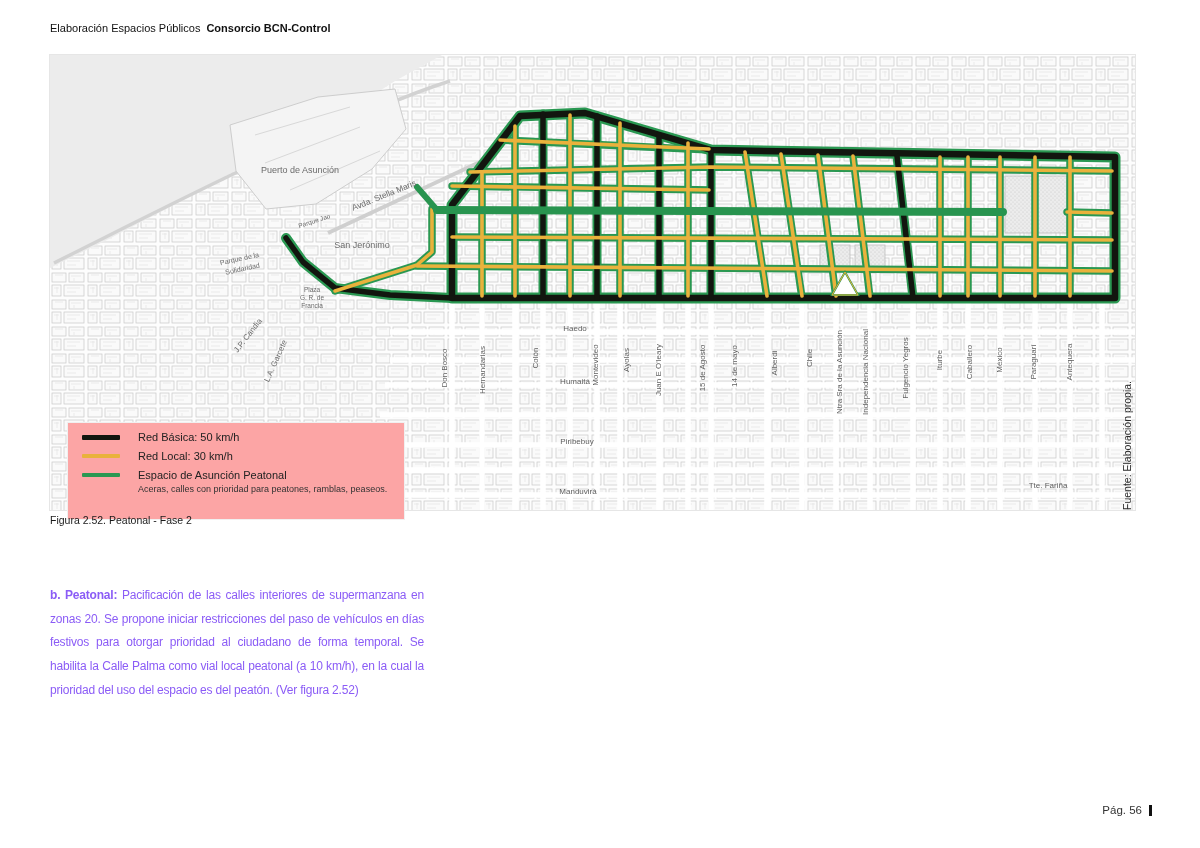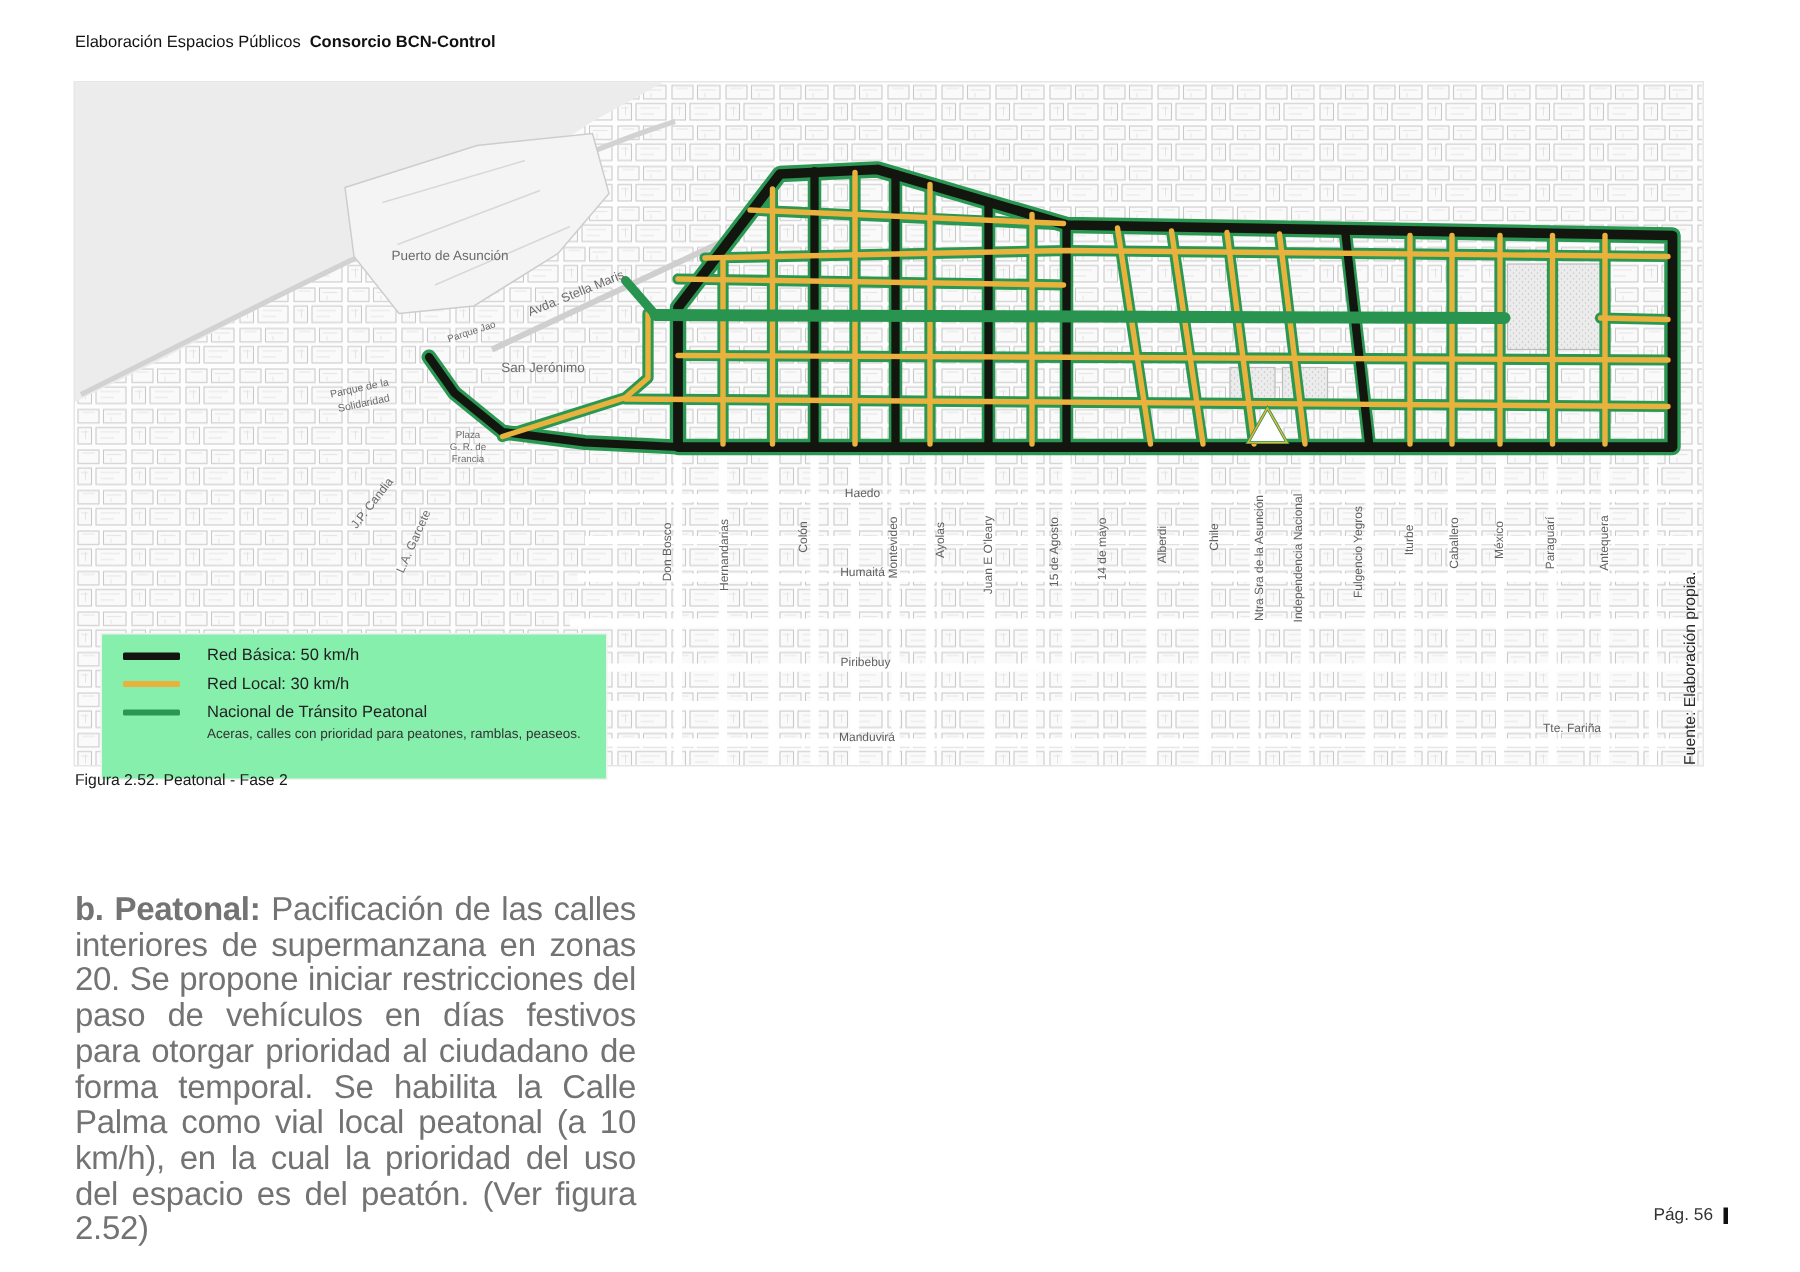--- a/index.html
+++ b/index.html
@@ -10,34 +10,34 @@
   }
   .doc-header{position:absolute;left:50px;top:22px;font-size:11px;letter-spacing:0;color:#111;}
   .doc-header .bold{font-weight:bold;margin-left:6px;margin-top:41px;}
   .map-frame{
     position:absolute;left:50px;top:55px;width:1085px;height:455px;
     background:#fdfdfd;outline:1px solid #e6e6e6;
   }
   .map-frame svg{display:block;}
   .legend-box{
     position:absolute;left:18px;top:368px;width:336px;min-height:82px;
-    background:#86efac;padding:8px 0 6px 0;box-shadow:0 0 0 1px #f0f0f0;
+    background:#fca5a5;padding:8px 0 6px 0;box-shadow:0 0 0 1px #f0f0f0;
   }
   .legend-row{display:flex;align-items:center;margin:0 0 7px 14px;}
   .legend-swatch{width:38px;border-radius:1px;margin-right:18px;flex:0 0 38px;}
   .legend-label{font-size:11px;color:#222;}
   .legend-sub{font-size:9px;color:#333;margin:-4px 0 0 70px;}
   .figure-caption{position:absolute;left:50px;top:514px;font-size:10.5px;color:#1a1a1a;}
   .source-note{
     position:absolute;left:1121px;top:510px;transform-origin:0 0;transform:rotate(-90deg);
     white-space:nowrap;font-size:10.5px;color:#2a2a2a;
   }
   .body-text{
     position:absolute;left:50px;top:572px;width:374px;
-    font-size:22px;line-height:23.7px;text-align:justify;color:#737373;letter-spacing:-0.2px;
+    font-size:12px;line-height:23.7px;text-align:justify;color:#8b5cf6;letter-spacing:-0.2px;
   }
   .body-text b{letter-spacing:-0.2px;}
   .page-footer{
     position:absolute;right:48px;top:804px;font-size:11.5px;color:#333;
     display:flex;align-items:center;gap:7px;
   }
   .footer-bar{display:inline-block;width:3px;height:11px;background:#111;}
 </style>
 </head>
 <body>
@@ -165,21 +165,21 @@
         <div class="legend-row">
           <span class="legend-swatch" style="background: rgb(18, 22, 15); height: 5px;"></span>
           <span class="legend-label">Red Básica: 50 km/h</span>
         </div>
         <div class="legend-row">
           <span class="legend-swatch" style="background: rgb(233, 178, 60); height: 4px;"></span>
           <span class="legend-label">Red Local: 30 km/h</span>
         </div>
         <div class="legend-row">
           <span class="legend-swatch" style="background: rgb(42, 152, 82); height: 4px;"></span>
-          <span class="legend-label">Nacional de Tránsito Peatonal</span>
+          <span class="legend-label">Espacio de Asunción Peatonal</span>
         </div>
         <div class="legend-sub">Aceras, calles con prioridad para peatones, ramblas, peaseos.</div>
       </div>
   </div>
 
   <div class="figure-caption">Figura 2.52. Peatonal - Fase 2</div>
 
   <div class="source-note">Fuente: Elaboración propia.</div>
 
   <p class="body-text"><b>b. Peatonal:</b> <span>Pacificación de las calles interiores de supermanzana en zonas 20. Se propone iniciar restricciones del paso de vehículos en días festivos para otorgar prioridad al ciudadano de forma temporal. Se habilita la Calle Palma como vial local peatonal (a 10 km/h), en la cual la prioridad del uso del espacio es del peatón. (Ver figura 2.52)</span></p>

